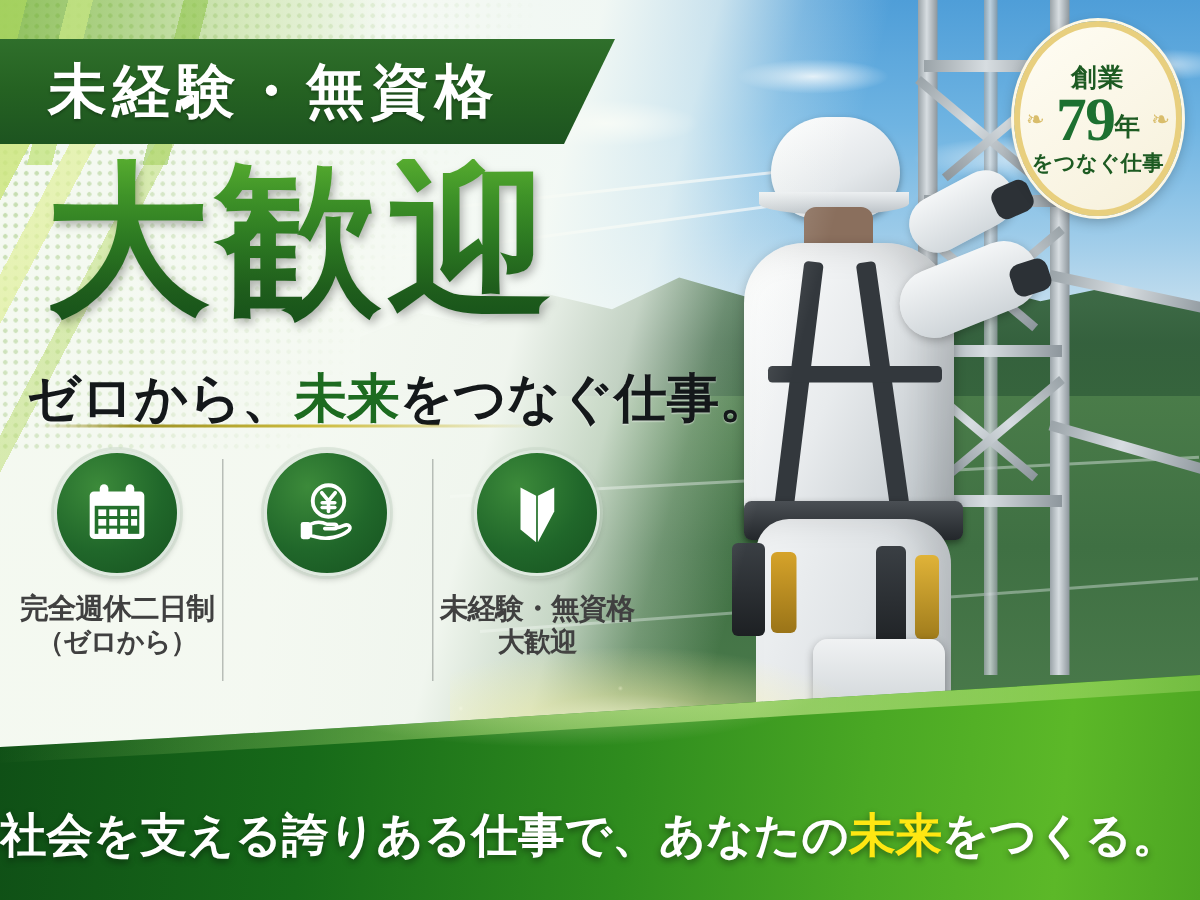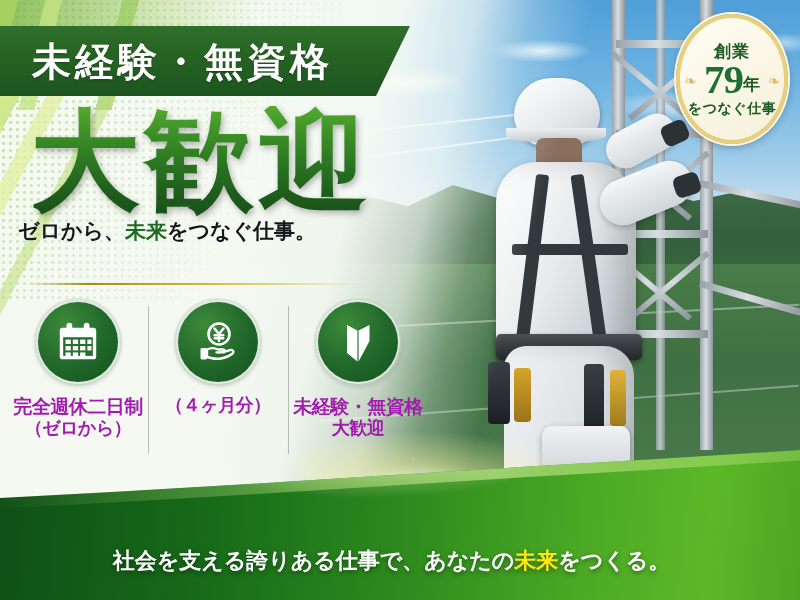--- a/index.html
+++ b/index.html
@@ -253,22 +253,22 @@
     -webkit-background-clip: text;
             background-clip: text;
     color: transparent;
     -webkit-text-fill-color: transparent;
     filter: drop-shadow(2px 3px 3px rgba(0,0,0,.28));
     white-space: nowrap;
   }
 
   
   .tagline {
-    position: absolute; left: 18px; top: 220px;
-    font-size: 21px;
+    position: absolute; left: 18px; top: 248px;
+    font-size: 35px;
     font-weight: 700;
     color: #14181a;
     letter-spacing: 0px;
     line-height: 1;
     white-space: nowrap;
     text-shadow: 0 1px 1px rgba(255,255,255,.6);
   }
   .tagline .hl { color: #1d6b20; }
 
   .divider-gold {
@@ -302,21 +302,21 @@
     background: radial-gradient(circle at 34% 28%, #3c8a3a, #20672a 55%, #16521f 100%);
     border: 2px solid rgba(255,255,255,.85);
     box-shadow: 0 0 0 2px rgba(200,215,200,.5), 0 2px 5px rgba(0,0,0,.2);
     display: flex; align-items: center; justify-content: center;
   }
   .feature-label {
     margin-top: 11px;
     text-align: center;
     font-size: 19px;
     font-weight: 700;
-    color: #a21caf;
+    color: #404040;
     line-height: 1.22;
     letter-spacing: -0.5px;
     white-space: nowrap;
   }
   .feature-label .sub { font-size: 18px; display: block; }
 
   
   .badge {
     position: absolute; left: 676px; top: 14px;
     width: 112px; height: 130px;
@@ -371,21 +371,21 @@
   }
   .sunglow {
     position: absolute; left: 300px; bottom: 88px;
     width: 280px; height: 80px;
     background: radial-gradient(ellipse at 42% 70%, rgba(255,255,220,.95), rgba(255,248,170,.45) 32%, rgba(255,240,140,0) 72%);
     pointer-events: none;
   }
   .bottom-text {
     position: absolute; left: 0; right: 17px; bottom: 28px;
     text-align: center;
-    font-size: 22px;
+    font-size: 31px;
     font-weight: 700;
     color: #ffffff;
     letter-spacing: 0px;
     line-height: 1;
     text-shadow: 0 2px 5px rgba(0,0,0,.45);
     white-space: nowrap;
   }
   .bottom-text .hl { color: #ffe712; }
 </style>
 </head>
@@ -496,21 +496,20 @@
             <path d="M20.8 17.2 H29.2"></path>
             <path d="M20.8 20.3 H29.2"></path>
             <path d="M25 16 V23"></path>
           </g>
           <path d="M13 31.5 C17 29.5 21 30 24 31.5 L29 31.5 C31 31.5 31 34.4 29 34.4 L22.5 34.4
                    C26 34.6 31 34.2 35 32.4 C38.5 30.9 41 33.6 38 36 C33 40 24 42 17 40 L13 39 Z" fill="none" stroke="#ffffff" stroke-width="2.4" stroke-linejoin="round"></path>
           <rect x="6.5" y="30" width="6.5" height="11.5" rx="1.6" fill="#ffffff"></rect>
         </svg>
       </div>
       <div class="feature-label">
-        <span class="sub">（４ヶ月分）</span>
       </div>
     </div>
 
     <div class="feature">
       <div class="circle">
         <svg width="44" height="48" viewBox="0 0 44 48">
           <path d="M11 7 L21.4 12.5 L21.4 43.5 L11 35 Z" fill="#ffffff"></path>
           <path d="M33.5 7 L22.6 12.5 L22.6 43.5 L33.5 23 Z" fill="#ffffff"></path>
         </svg>
       </div>

